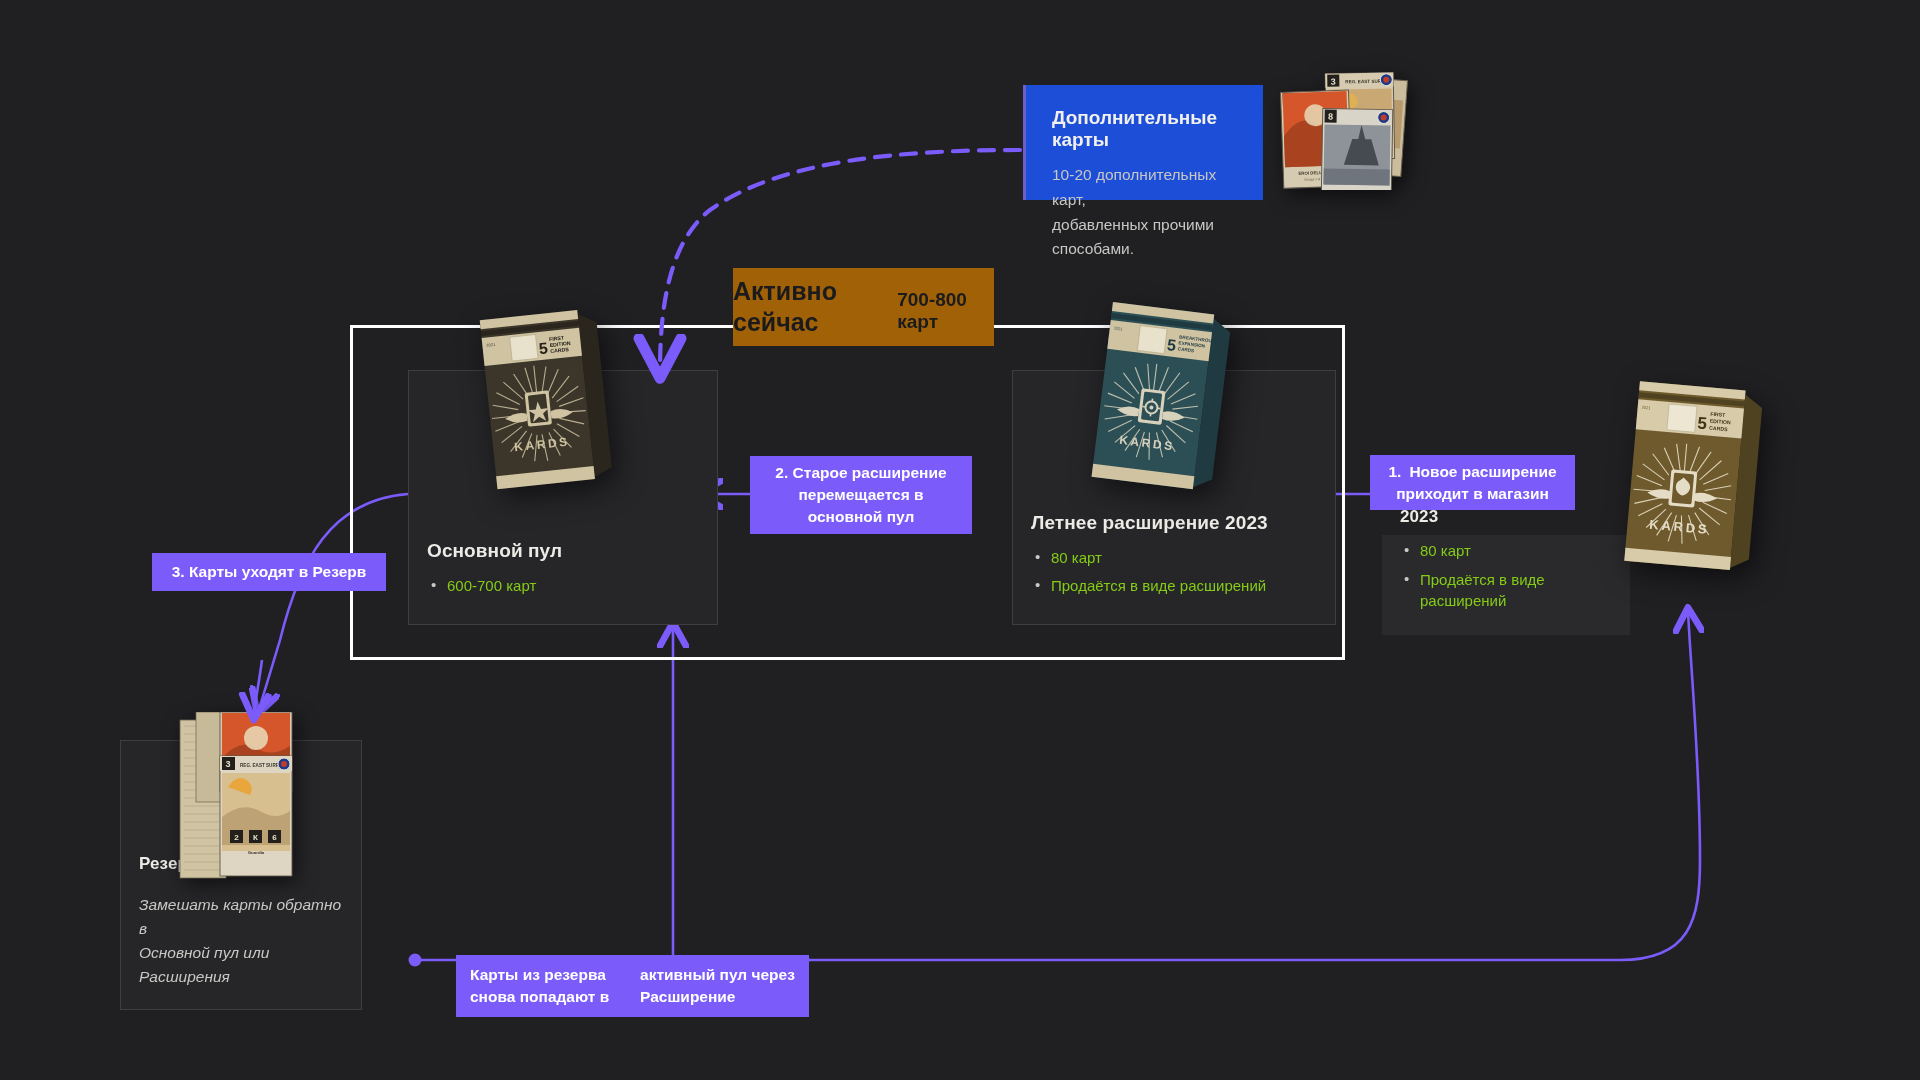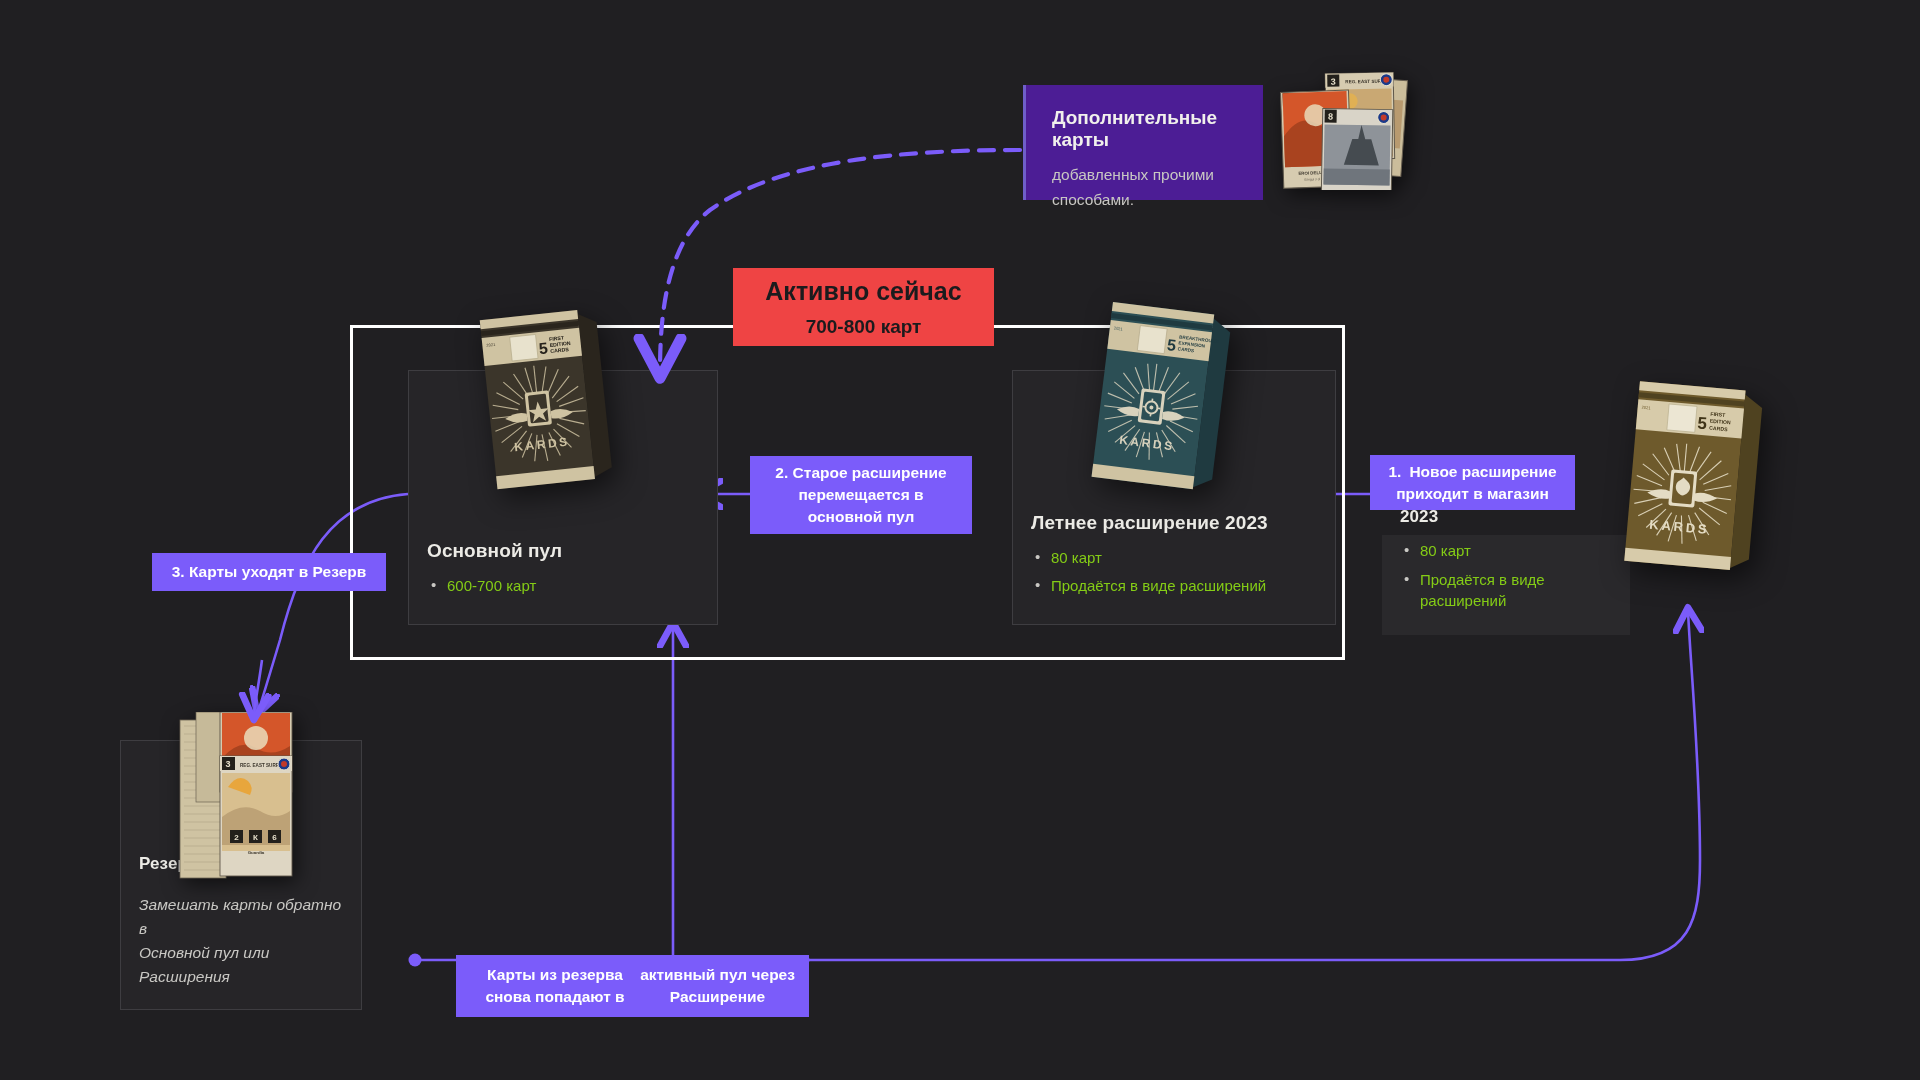--- a/index.html
+++ b/index.html
@@ -65,43 +65,42 @@
   .pool-sub {
     color: #c9c8c4;
     font-size: 15.5px;
     line-height: 1.55;
     font-style: italic;
   }
 
   
   .callout {
     position: absolute;
-    background: #4c1d95;
+    background: #1d4ed8;
     border-left: 3px solid #6f5fc9;
     padding: 22px 26px 24px 26px;
     z-index: 12;
   }
   .callout-title {
     color: #f1f0ec;
     font-size: 19px;
     font-weight: bold;
     margin-bottom: 12px;
   }
   .callout-text {
     color: #c8c7c3;
     font-size: 15.5px;
     line-height: 1.6;
   }
 
   
   .banner {
     position: absolute;
-    background: #ef4444;
+    background: #a16207;
     display: flex;
-    flex-direction: column;
     align-items: center;
     justify-content: center;
     z-index: 20;
   }
   .banner-title {
     color: #1b1b1d;
     font-size: 25px;
     font-weight: bold;
     line-height: 1.25;
   }
@@ -112,21 +111,20 @@
     margin-top: 8px;
   }
 
   
   .steplabel {
     position: absolute;
     background: #7b5cfa;
     color: #ffffff;
     font-size: 15.5px;
     font-weight: bold;
-    text-align: center;
     display: flex;
     align-items: center;
     justify-content: center;
     line-height: 1.42;
     padding: 9px 14px;
     z-index: 25;
   }
 
   
   .pack {
@@ -199,20 +197,21 @@
   <div class="pool" style="left:120px; top:740px; width:242px; height:270px;">
     <div class="pool-body">
       <div class="pool-title" style="font-size:17px; margin-bottom:19px;">Резервный пул</div>
       <div class="pool-sub">Замешать карты обратно в</div>
       <div class="pool-sub">Основной пул или Расширения</div>
     </div>
   </div>
 
   <div class="callout" style="left:1023px; top:85px; width:240px; height:115px;">
     <div class="callout-title">Дополнительные карты</div>
+    <div class="callout-text">10-20 дополнительных карт,</div>
     <div class="callout-text">добавленных прочими способами.</div>
   </div>
 
   <div class="banner" style="left:733px; top:268px; width:261px; height:78px;">
     <div class="banner-title">Активно сейчас</div>
     <div class="banner-sub">700-800 карт</div>
   </div>
 
   <div class="steplabel" style="left:1370px; top:455px; width:205px; height:55px; flex-direction:column;">
     <div style="display:flex; gap:8px;">

